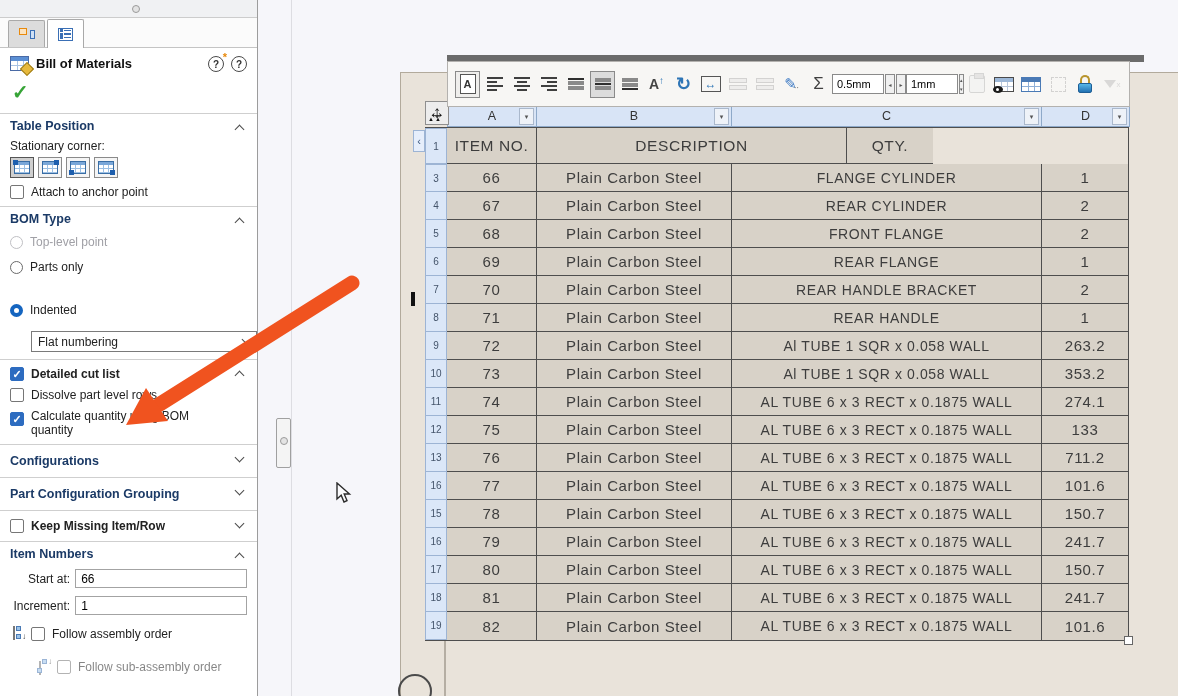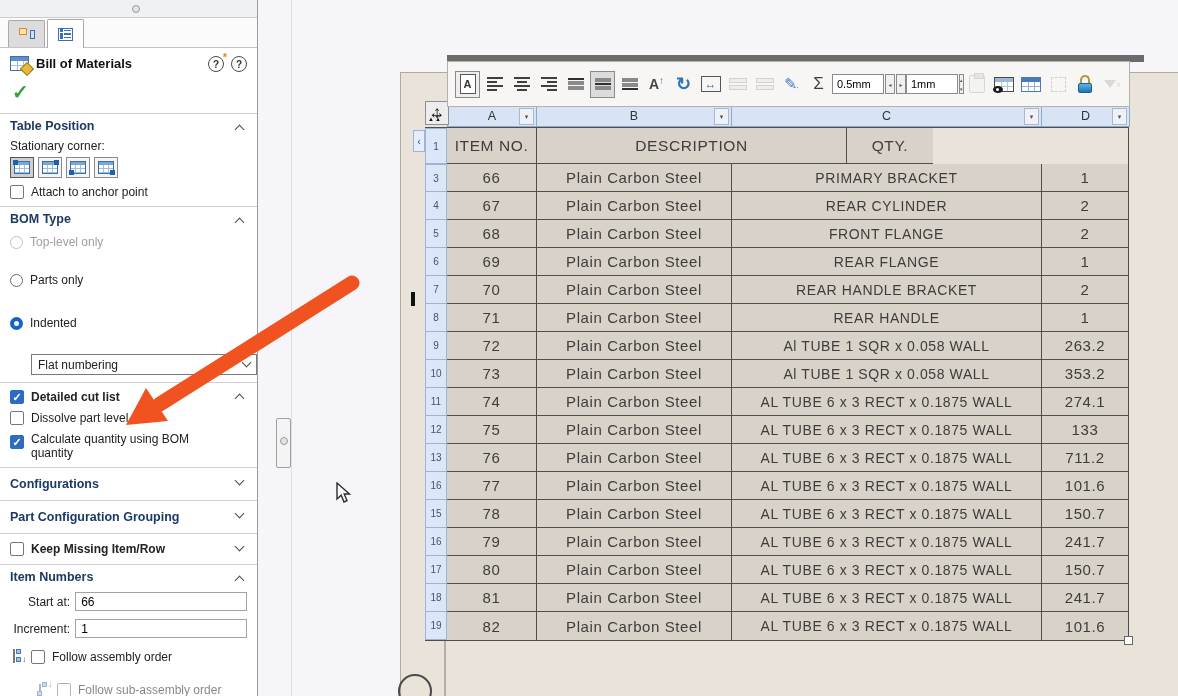--- a/index.html
+++ b/index.html
@@ -30,21 +30,21 @@
   .dis-lbl { color:#a0a0a6; }
   .pm-input { border:1px solid #a3a3a3; background:#fff; height:19px; font-family:"Liberation Sans",sans-serif; font-size:12px; padding-left:5px; width:177px; }
   .corner-btn { width:24px; height:21px; border:1px solid #8a8a8a; background:#f5f5f5; margin-right:4px; position:relative; display:flex; align-items:center; justify-content:center; }
   .corner-btn.sel { background:#cfcfcf; border-color:#555; }
   .mini-tbl { width:16px; height:13px; border:1px solid #3a6ea5; background:
       linear-gradient(#7aa7d8 0 3px, transparent 3px),
       linear-gradient(90deg, transparent 0 4px, #9cc0e4 4px 5px, transparent 5px 9px, #9cc0e4 9px 10px, transparent 10px),
       linear-gradient(transparent 0 6px, #9cc0e4 6px 7px, transparent 7px 10px, #9cc0e4 10px 11px, transparent 11px);
       background-color:#fff; position:relative; }
   .cdot { position:absolute; width:5px; height:5px; background:#1e5fae; }
-  .dd-box { margin-left:21px; margin-top:24px; width:226px; height:21px; border:1px solid #7a7a7a; background:#fff; display:flex; align-items:center; padding:0 6px; justify-content:space-between; }
+  .dd-box { margin-left:21px; margin-top:14px; width:226px; height:21px; border:1px solid #7a7a7a; background:#fff; display:flex; align-items:center; padding:0 6px; justify-content:space-between; }
   .num-row { display:flex; align-items:center; margin-top:8px; }
   .num-row .nl { width:62px; text-align:right; margin-right:5px; }
   .tree-ico { width:17px; height:17px; position:relative; flex:0 0 17px; margin-right:4px; }
   .tree-ico .vl { position:absolute; left:3px; top:1px; width:1.5px; height:14px; background:#777; }
   .tree-ico .sq { position:absolute; width:5px; height:5px; background:#9cc3e8; border:1px solid #4a7ab5; }
   .tree-ico .ar { position:absolute; font-size:8px; color:#333; line-height:1; }
 
   
   #gfx { position:absolute; left:259px; top:0; width:919px; height:696px; background:#f6f6fa; }
   #gfx-line { position:absolute; left:32px; top:0; width:1px; height:696px; background:#dddde2; }
@@ -178,21 +178,21 @@
       <div class="rnum" style="height:36px">1</div>
       <div class="cell c-a thead">ITEM NO.</div>
       <div class="cell c-c thead">DESCRIPTION</div>
       <div class="cell c-d thead">QTY.</div>
     </div>
     <div>
         <div class="trow tdata">
     <div class="rnum">3</div>
     <div class="cell c-a tdata">66</div>
     <div class="cell c-b tdata">Plain Carbon Steel</div>
-    <div class="cell c-c tdata">PRIMARY BRACKET</div>
+    <div class="cell c-c tdata">FLANGE CYLINDER</div>
     <div class="cell c-d tdata">1</div>
   </div>
         <div class="trow tdata">
     <div class="rnum">4</div>
     <div class="cell c-a tdata">67</div>
     <div class="cell c-b tdata">Plain Carbon Steel</div>
     <div class="cell c-c tdata">REAR CYLINDER</div>
     <div class="cell c-d tdata">2</div>
   </div>
         <div class="trow tdata">
@@ -514,23 +514,23 @@
   </div>
   <div class="hr"></div>
 
   <div class="sect">
     <div class="sect-h">
         <span>BOM Type</span>
         <span class="chv up"></span>
       </div>
     <div class="row" style="margin-top:9px">
         <span class="rad dis"></span>
-        <span class="lbl dis-lbl">Top-level only</span>
-      </div>
-    <div class="row" style="margin-top:24px">
+        <span class="lbl dis-lbl">Top-level point</span>
+      </div>
+    <div class="row" style="margin-top:11px">
         <span class="rad"></span>
         <span class="lbl">Parts only</span>
       </div>
     <div class="row" style="margin-top:29px">
         <span class="rad on"></span>
         <span class="lbl">Indented</span>
       </div>
     <div class="dd-box">
         <span class="lbl">Flat numbering</span>
         <span class="chv down" style="position:static;transform:rotate(45deg);margin-top:-4px"></span>

